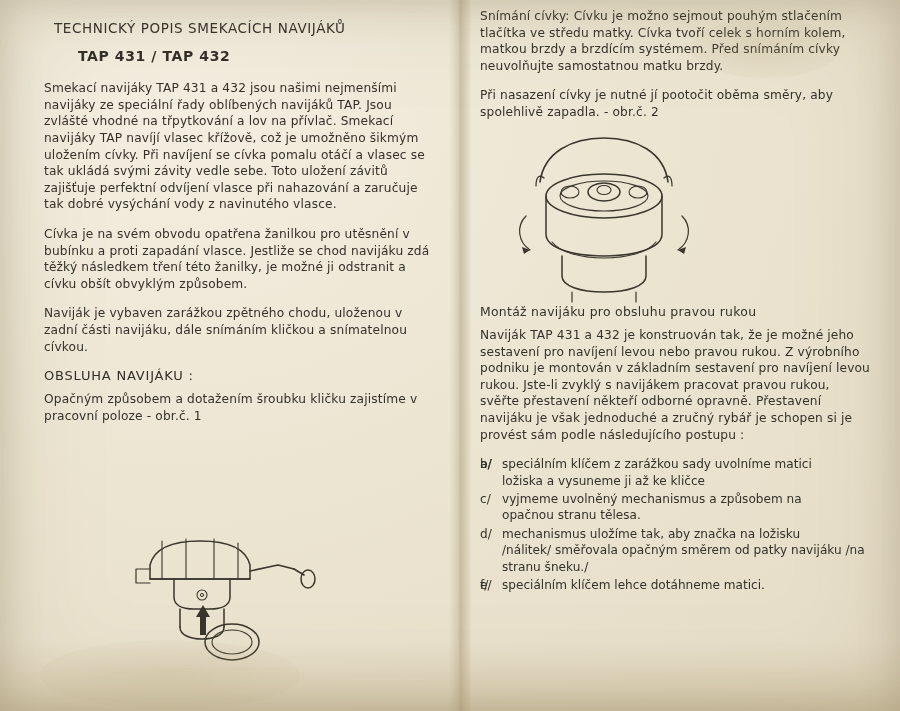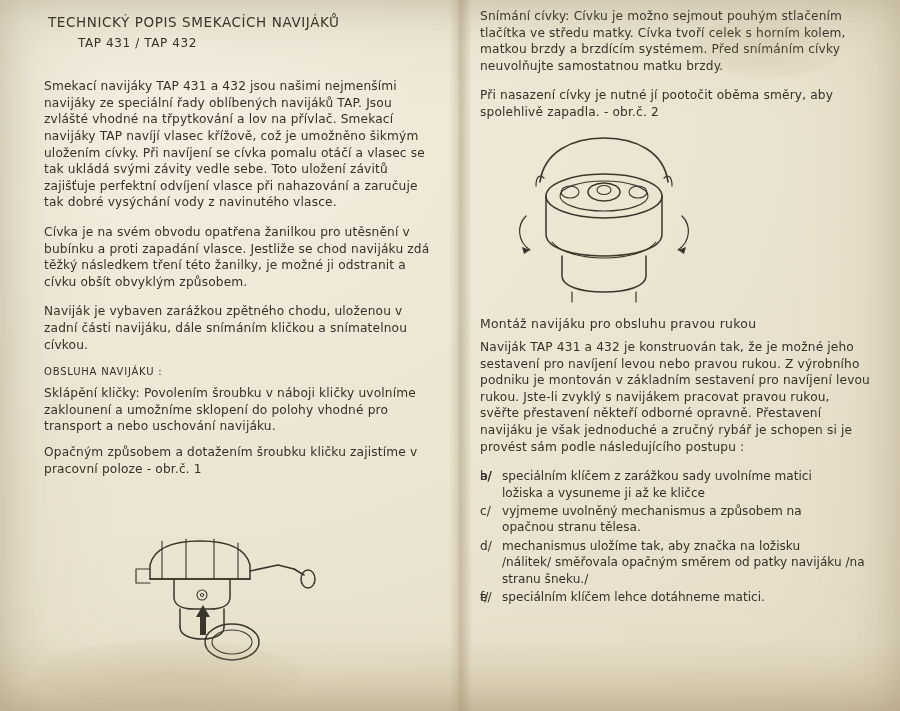--- a/index.html
+++ b/index.html
@@ -52,41 +52,42 @@
     color: #2d2b26;
     font-family: "DejaVu Sans", sans-serif;
   }
   .col-left  { left: 44px;  width: 390px; }
   .col-right { left: 480px; width: 390px; }
 
   .doc-title {
     font-size: 13.5px;
     letter-spacing: 0.6px;
     line-height: 1.5;
-    margin: 4px;
+    margin: 10px;
     color: #322f28;
   }
   .doc-subtitle {
-    font-size: 12px;
+    font-size: 14px;
     letter-spacing: 0.6px;
-    margin: 2px 0 12px 34px;
+    margin: 2px 0 0 34px;
     color: #322f28;
+    font-weight: bold;
   }
   p.para {
     font-size: 12.2px;
     line-height: 16.6px;
     margin: 0 0 13px 0;
     color: #34312a;
     letter-spacing: 0.15px;
     text-align: left;
     white-space: pre-line;
   }
   p.para.tight { margin-bottom: 9px; }
   .section-head {
-    font-size: 10px;
+    font-size: 13px;
     letter-spacing: 0.8px;
     margin: 4px 0 8px 0;
     color: #322f28;
   }
   .subhead {
     font-size: 12.4px;
     letter-spacing: 0.3px;
     margin: 0 0 8px 0;
     color: #34312a;
   }
@@ -131,21 +132,20 @@
     <div class="doc-subtitle">TAP 431 / TAP 432</div>
 
     <div style="height:16px;"></div>
 
     <p class="para">Smekací navijáky TAP 431 a 432 jsou našimi nejmenšími navijáky ze speciální řady oblíbených navijáků TAP. Jsou zvlášté vhodné na třpytkování a lov na přívlač. Smekací navijáky TAP navíjí vlasec křížově, což je umožněno šikmým uložením cívky. Při navíjení se cívka pomalu otáčí a vlasec se tak ukládá svými závity vedle sebe. Toto uložení závitů zajišťuje perfektní odvíjení vlasce při nahazování a zaručuje tak dobré vysýchání vody z navinutého vlasce.</p>
     <p class="para">Cívka je na svém obvodu opatřena žanilkou pro utěsnění v bubínku a proti zapadání vlasce. Jestliže se chod navijáku zdá těžký následkem tření této žanilky, je možné ji odstranit a cívku obšít obvyklým způsobem.</p>
     <p class="para">Naviják je vybaven zarážkou zpětného chodu, uloženou v zadní části navijáku, dále snímáním kličkou a snímatelnou cívkou.</p>
 
     <div class="section-head">OBSLUHA NAVIJÁKU :</div>
 
-    <p class="para tight">Sklápění kličky: Povolením šroubku v náboji kličky uvolníme zaklounení a umožníme sklopení do polohy vhodné pro transport a nebo uschování navijáku.</p>
     <p class="para tight">Opačným způsobem a dotažením šroubku kličku zajistíme v pracovní poloze - obr.č. 1</p>
   </div>
 
   <div class="fig" style="left:128px; top:535px;">
     <svg width="190" height="130" viewBox="0 0 190 130">
       <g fill="none" stroke="#3a362c" stroke-width="1.5" stroke-linecap="round" stroke-linejoin="round">
 
         <path d="M22,30 C26,14 44,6 72,6 C100,6 118,14 122,30 L122,44 L22,44 Z"></path>
         <path d="M22,44 L122,44"></path>
         <path d="M34,6 L34,44 M58,4 L58,44 M86,4 L86,44 M110,8 L110,44" stroke-width="1.1"></path>
@@ -205,21 +205,21 @@
         <path d="M26,86 C16,96 18,112 30,120" stroke-width="1.2"></path>
         <path d="M182,86 C192,96 190,112 178,120" stroke-width="1.2"></path>
       </g>
       <g fill="#3a362c" stroke="none">
         <path d="M30,120 l-8,-3 l2,7 z"></path>
         <path d="M178,120 l8,-3 l-2,7 z"></path>
       </g>
     </svg>
   </div>
 
-  <div class="col col-right" style="top:316px;">
+  <div class="col col-right" style="top:304px;">
     <div class="subhead">Montáž navijáku pro obsluhu pravou rukou</div>
     <p class="para">Naviják TAP 431 a 432 je konstruován tak, že je možné jeho sestavení pro navíjení levou nebo pravou rukou. Z výrobního podniku je montován v základním sestavení pro navíjení levou rukou. Jste-li zvyklý s navijákem pracovat pravou rukou, svěřte přestavení někteří odborné opravně. Přestavení navijáku je však jednoduché a zručný rybář je schopen si je provést sám podle následujícího postupu :</p>
 
     <ol class="steps">
       <li><span class="mark">a/</span></li>
       <li><span class="mark">b/</span><span>speciálním klíčem z zarážkou sady uvolníme matici
 ložiska a vysuneme ji až ke kličce</span></li>
       <li><span class="mark">c/</span><span>vyjmeme uvolněný mechanismus a způsobem na
 opačnou stranu tělesa.</span></li>
       <li><span class="mark">d/</span><span>mechanismus uložíme tak, aby značka na ložisku

